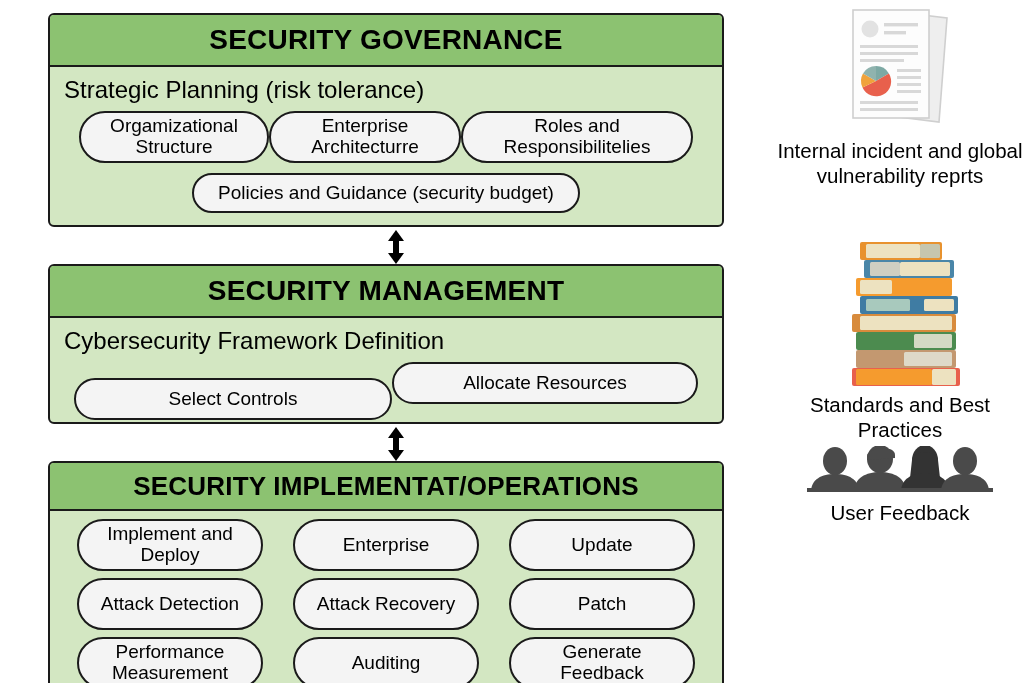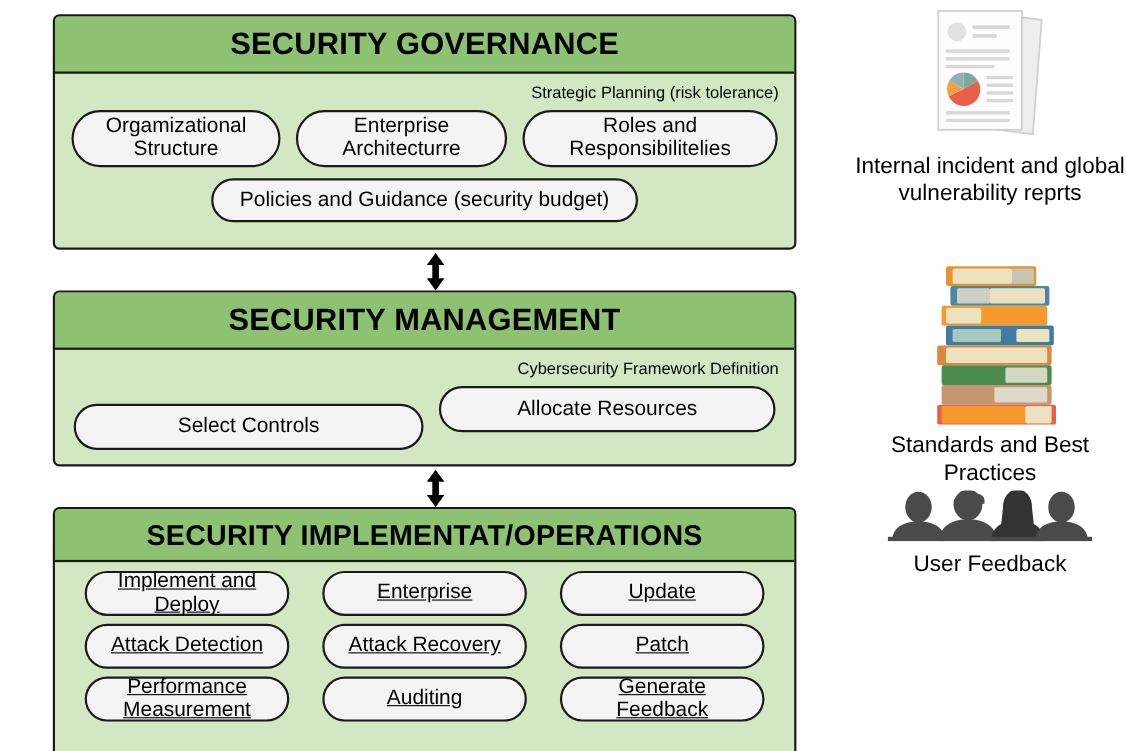--- a/index.html
+++ b/index.html
@@ -37,32 +37,31 @@
     box-sizing: border-box;
     display: flex;
     align-items: center;
     justify-content: center;
   }
   .panel-body {
     padding: 0 14px;
     box-sizing: border-box;
   }
   .subtitle {
-    text-align: right;
-    font-size: 15px;
+    text-align: left;
+    font-size: 24px;
     padding-top: 9px;
     padding-bottom: 7px;
     color: #000;
   }
 
   
   .pill-row {
     display: flex;
     justify-content: center;
-    gap: 14px;
   }
   .pill {
     background: #f4f4f4;
     border: 2.5px solid #1a1a1a;
     border-radius: 999px;
     display: flex;
     align-items: center;
     justify-content: center;
     text-align: center;
     font-size: 19px;
@@ -86,21 +85,21 @@
   #panel-management { top: 264px; height: 160px; }
   #panel-management .panel-header { height: 52px; font-size: 28px; }
   #panel-management .pill { height: 42px; }
   #panel-management .pill-mgmt-0 { width: 318px; margin-top: 16px; }
   #panel-management .pill-mgmt-1 { width: 306px; }
 
   
   #panel-operations { top: 461px; height: 228px; }
   #panel-operations .panel-header { height: 48px; font-size: 26px; }
   #panel-operations .panel-body { padding-top: 8px; }
-  #panel-operations .pill { width: 186px; height: 41px; text-decoration: underline; }
+  #panel-operations .pill { width: 186px; height: 52px; }
   #panel-operations .pill-row { gap: 30px; margin-bottom: 7px; }
 
   
   .arrow {
     position: absolute;
     left: 386px;
     width: 20px;
   }
   .arrow svg { display: block; }
   #arrow-gov-mgmt { top: 230px; }

